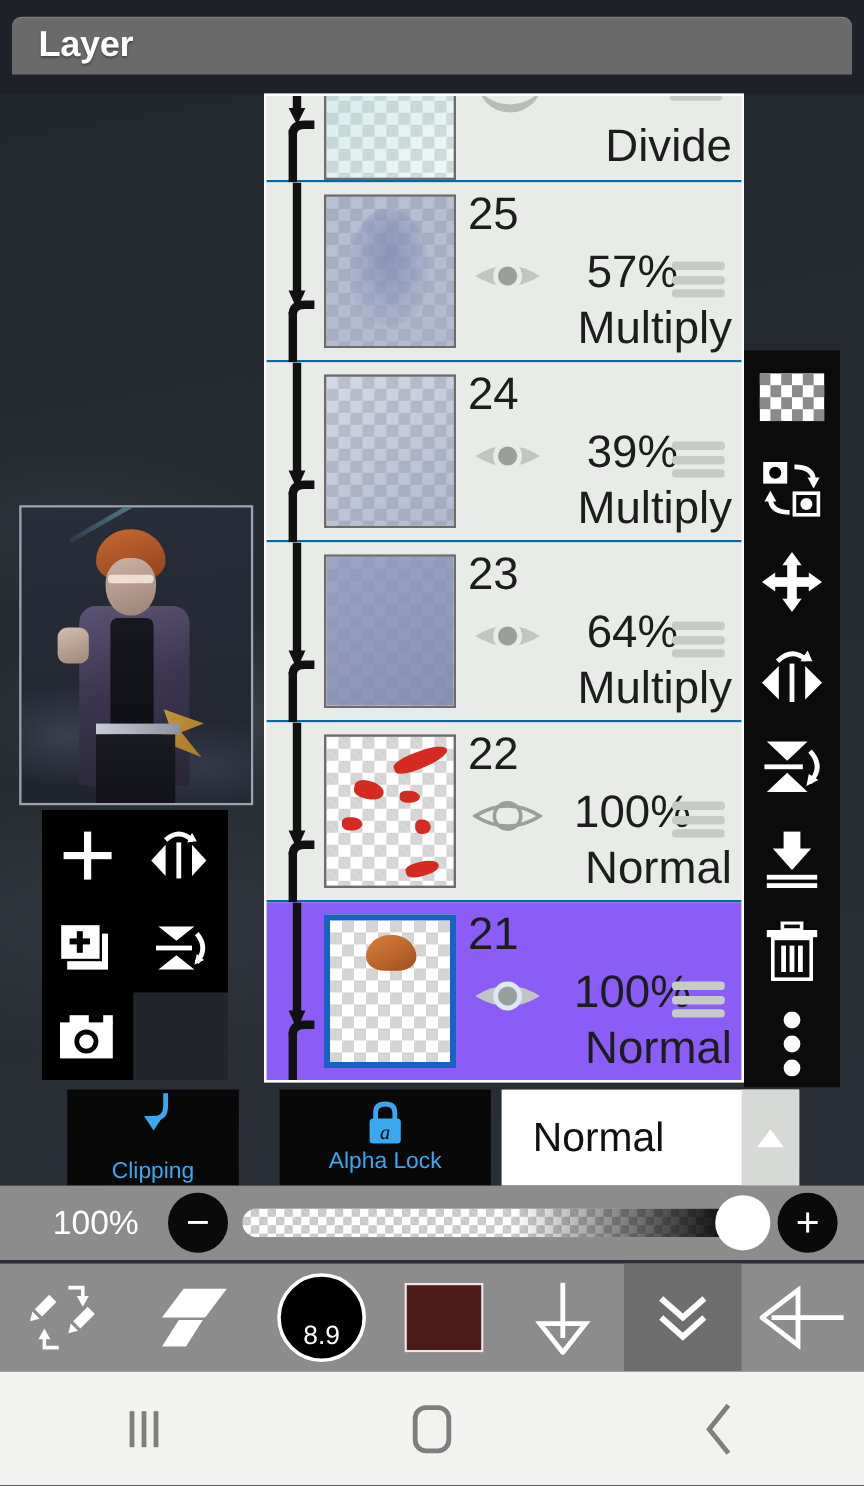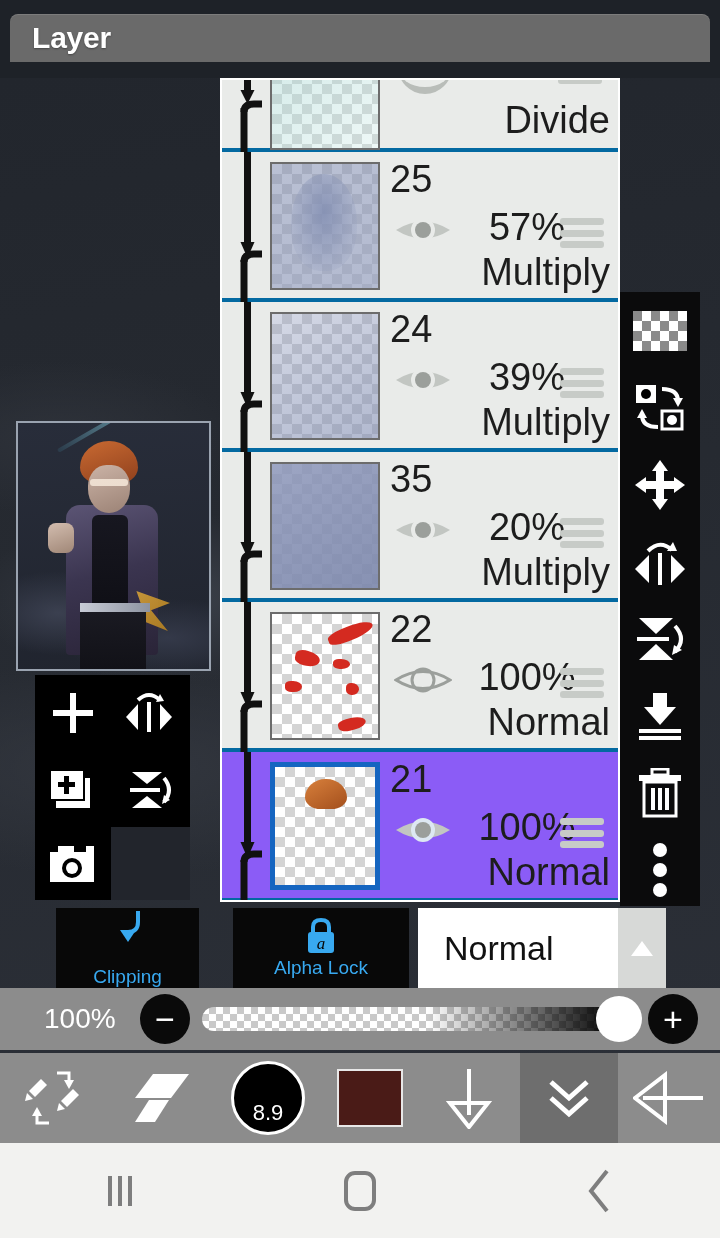--- a/index.html
+++ b/index.html
@@ -125,21 +125,21 @@
 
   
   .layer-panel {
     position: absolute; left: 220px; top: 78px; width: 400px; height: 824px;
     background: #e9ebe9;
     border: 2px solid #ffffff;
     overflow: hidden;
   }
   .layer-row {
     position: relative; height: 150px;
-    border-bottom: 4px solid #0369a1;
+    border-bottom: 2px solid #0369a1;
     background: #e9ebe9;
   }
   .layer-row.selected { background: #8b5cf6; padding-left: 16px; }
   .layer-row.clipped-top { height: 72px; }
 
   .clip-arrow {
     position: absolute; left: 18px; top: 0; width: 34px; height: 100%;
   }
   .clip-arrow svg { position:absolute; left:0; top:0; }
 
@@ -446,29 +446,29 @@
         <svg width="34" height="150" viewBox="0 0 34 150">
           <path d="M7.5 0 L7.5 92" stroke="#111" stroke-width="7" fill="none"></path>
           <path d="M0.5 90 L14.5 90 L7.5 106 Z" fill="#111"></path>
           <path d="M4 110 Q4 102 14 102 L22 102" stroke="#111" stroke-width="7" fill="none"></path>
           <path d="M4 108 L4 150" stroke="#111" stroke-width="7" fill="none"></path>
         </svg>
       </div>
       <div class="thumb">
         <div class="thumb-art tint-blue3"></div>
       </div>
-      <div class="lnum">35</div>
+      <div class="lnum">23</div>
       <div class="eye">
         <svg width="58" height="36" viewBox="0 0 58 36">
           <path d="M2 18 Q29 1 56 18 Q29 35 2 18 Z" fill="#c2c6c2"></path>
           <circle cx="29" cy="18" r="12" fill="#e9ebe9"></circle>
           <circle cx="29" cy="18" r="8" fill="#9b9f9b"></circle>
         </svg>
       </div>
-      <div class="opacity">20%</div>
+      <div class="opacity">64%</div>
       <div class="handle">
         <span></span>
           <span></span>
           <span></span>
       </div>
       <div class="blend">Multiply</div>
     </div>
 
     <div class="layer-row">
       <div class="clip-arrow">

